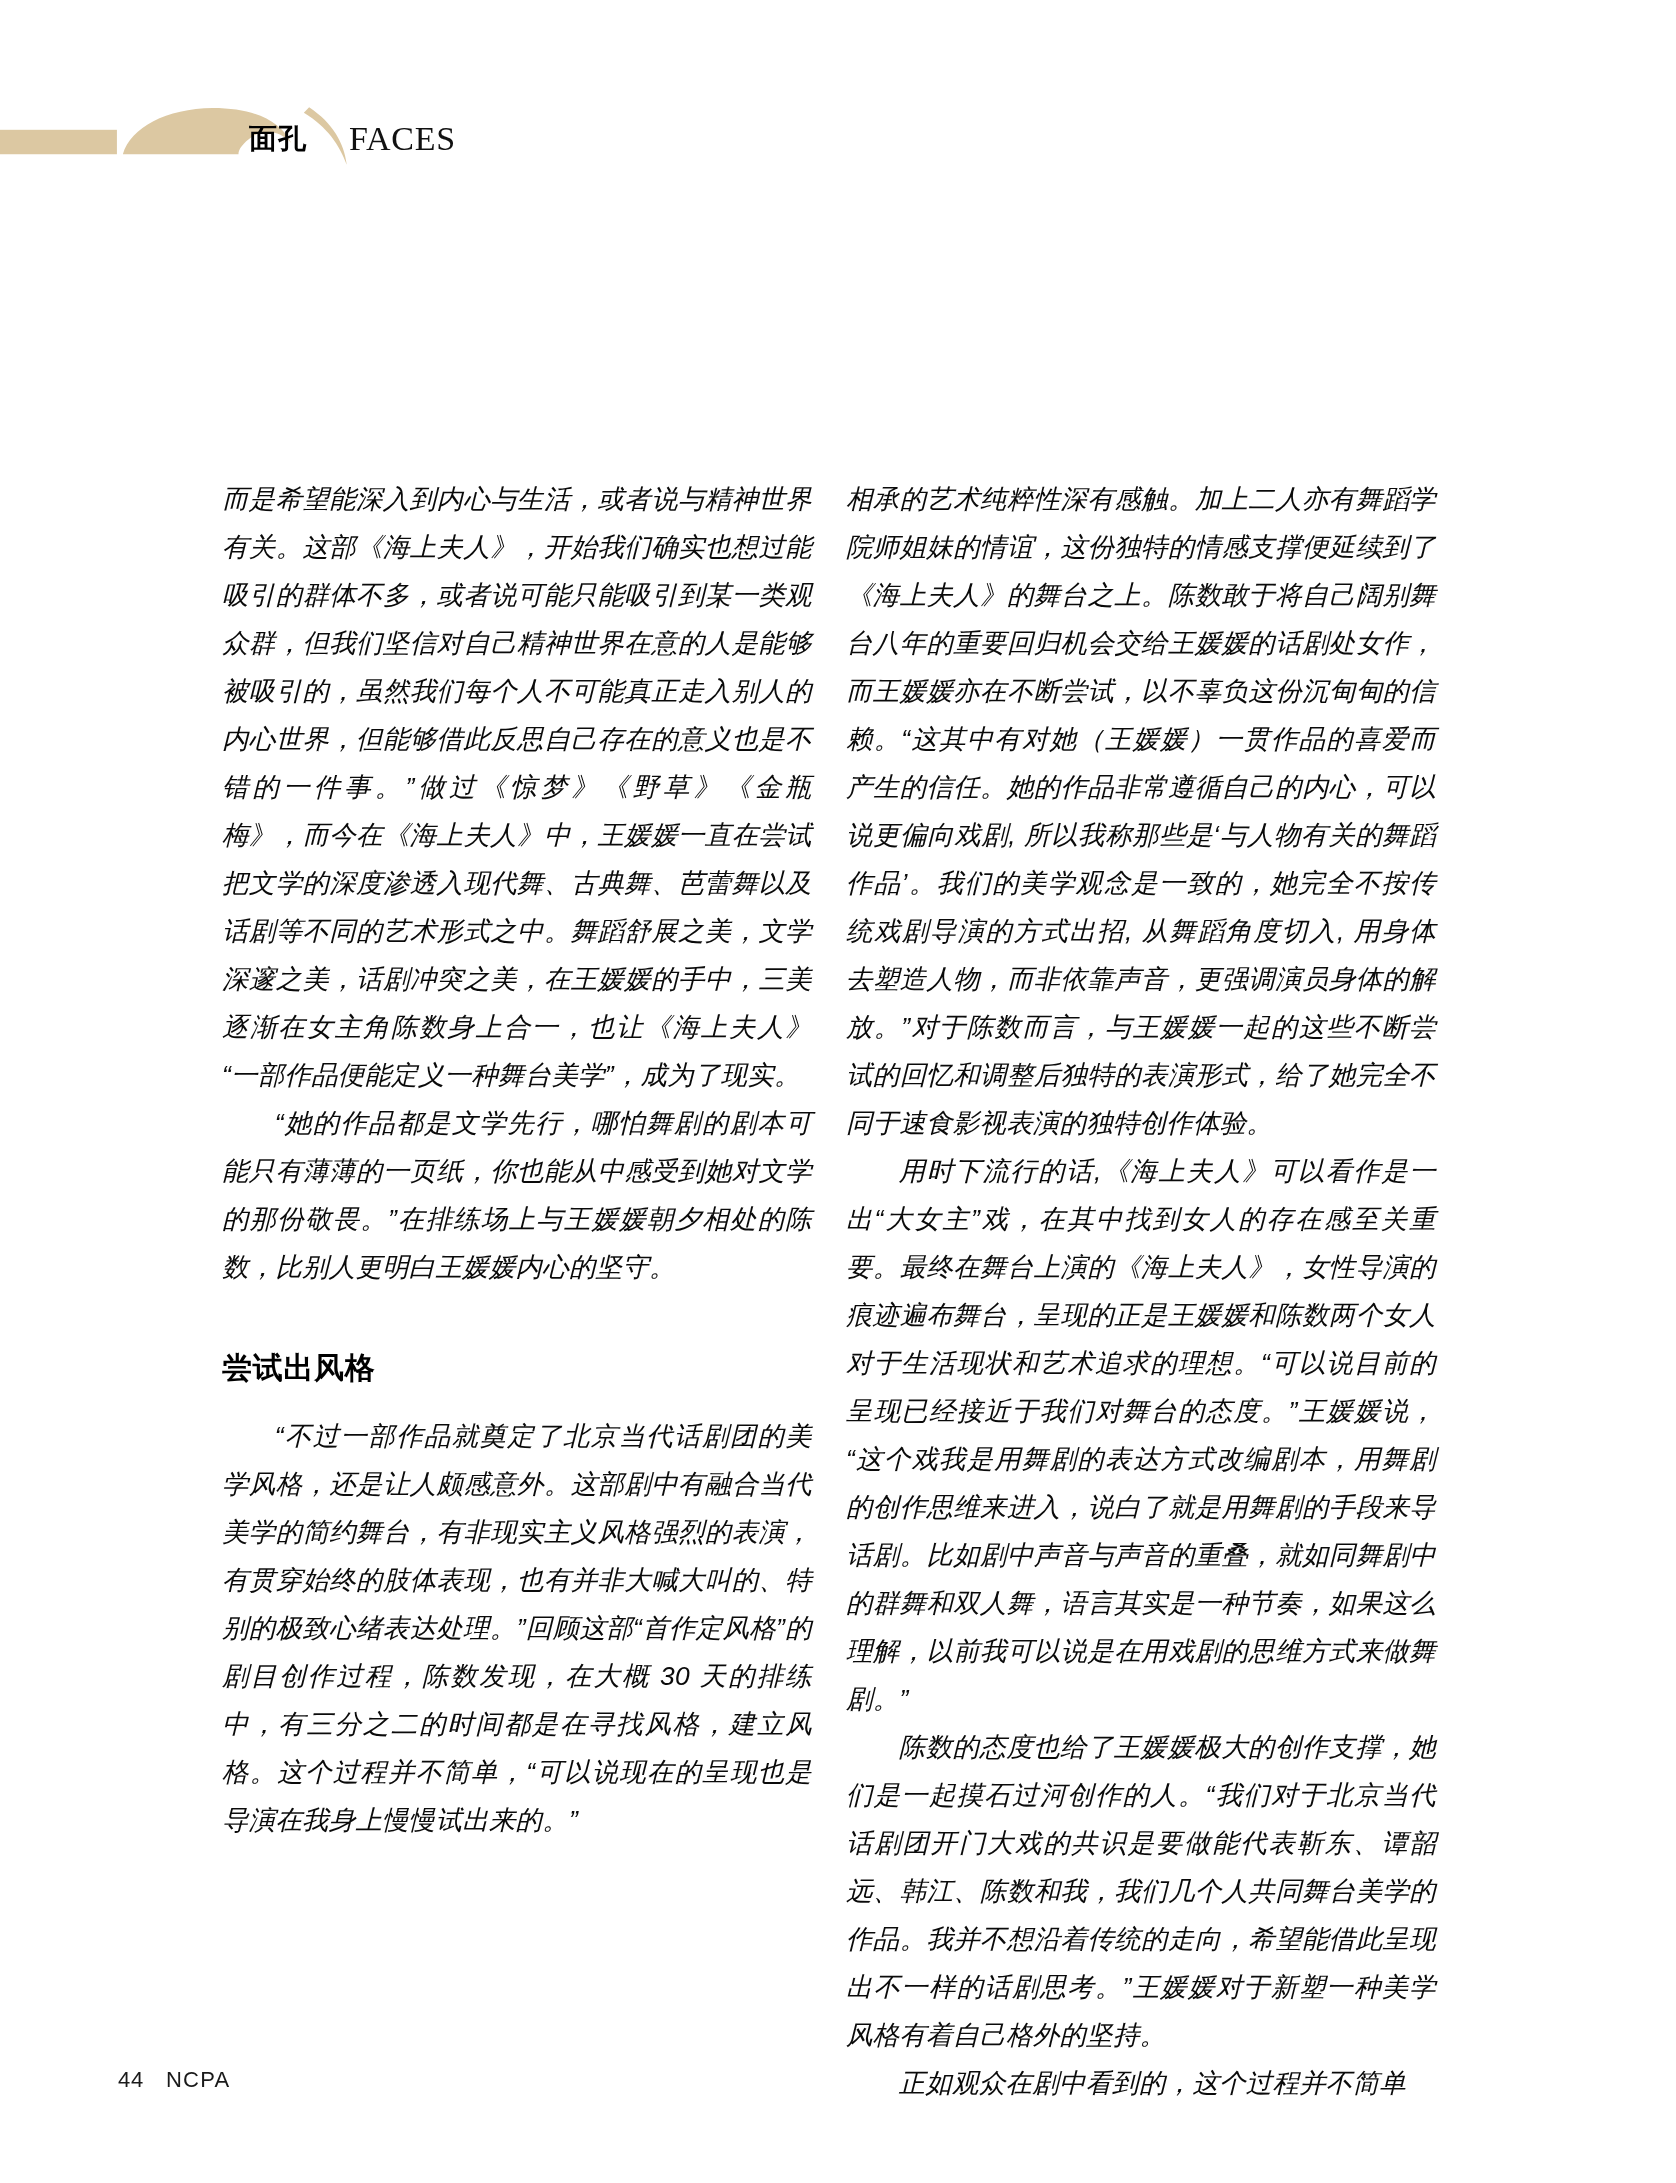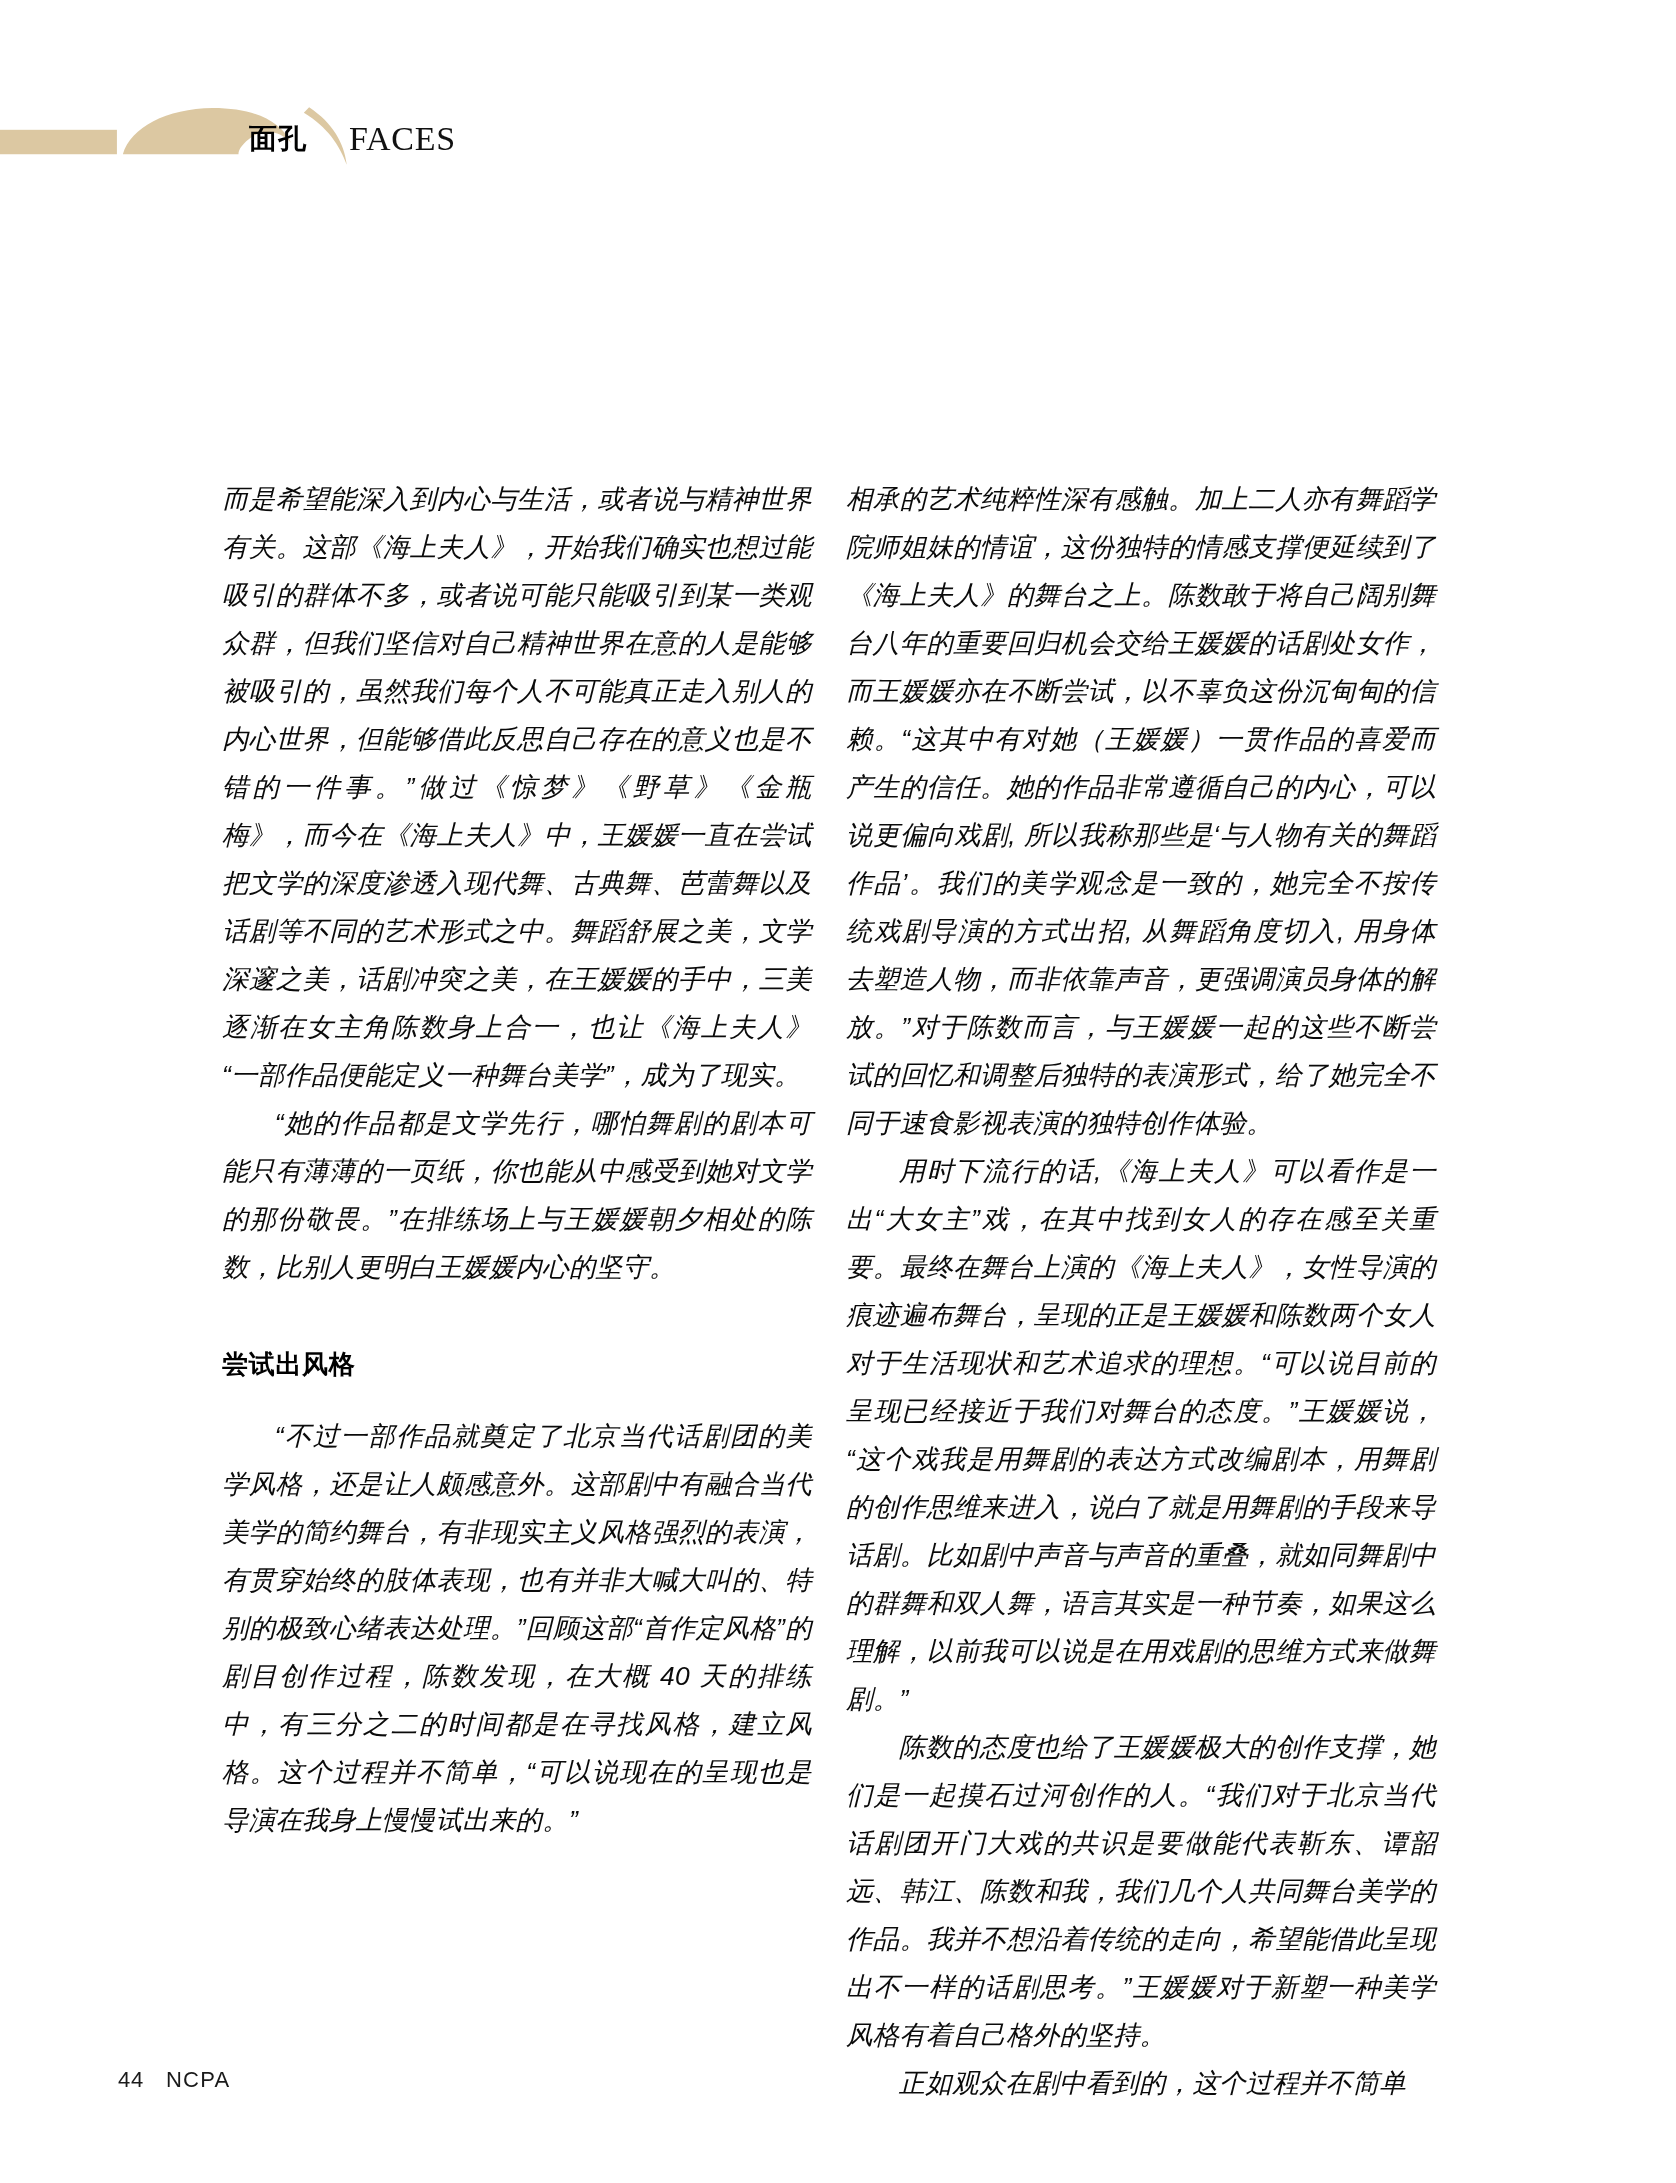--- a/index.html
+++ b/index.html
@@ -59,21 +59,21 @@
   .column p { margin: 0; padding: 0; font-style: italic; }
   .column p.indent { text-indent: 2em; }
 
   #left-col-top   { left: 222px;  top: 475px; }
   #left-col-bottom{ left: 222px;  top: 1412px; }
   #right-col      { left: 846px; top: 475px; }
 
   #section-heading {
     left: 222px;
     top: 1324px;
-    font-size: 26px;
+    font-size: 30px;
     font-weight: 700;
     line-height: 37px;
     letter-spacing: 0.7px;
     color: #000000;
   }
 
   
   #footer {
     left: 118px;
     top: 2064px;
@@ -111,21 +111,21 @@
 <div id="logo-en" class="abs">FACES</div>
 
 <div id="left-col-top" class="column abs">
   <p>而是希望能深入到内心与生活，或者说与精神世界有关。这部《海上夫人》，开始我们确实也想过能吸引的群体不多，或者说可能只能吸引到某一类观众群，但我们坚信对自己精神世界在意的人是能够被吸引的，虽然我们每个人不可能真正走入别人的内心世界，但能够借此反思自己存在的意义也是不错的一件事。”做过《惊梦》《野草》《金瓶梅》，而今在《海上夫人》中，王媛媛一直在尝试把文学的深度渗透入现代舞、古典舞、芭蕾舞以及话剧等不同的艺术形式之中。舞蹈舒展之美，文学深邃之美，话剧冲突之美，在王媛媛的手中，三美逐渐在女主角陈数身上合一，也让《海上夫人》“一部作品便能定义一种舞台美学”，成为了现实。</p>
   <p class="indent">“她的作品都是文学先行，哪怕舞剧的剧本可能只有薄薄的一页纸，你也能从中感受到她对文学的那份敬畏。”在排练场上与王媛媛朝夕相处的陈数，比别人更明白王媛媛内心的坚守。</p>
 </div>
 
 <h2 id="section-heading" class="abs">尝试出风格</h2>
 
 <div id="left-col-bottom" class="column abs">
-  <p class="indent">“不过一部作品就奠定了北京当代话剧团的美学风格，还是让人颇感意外。这部剧中有融合当代美学的简约舞台，有非现实主义风格强烈的表演，有贯穿始终的肢体表现，也有并非大喊大叫的、特别的极致心绪表达处理。”回顾这部“首作定风格”的剧目创作过程，陈数发现，在大概 40 天的排练中，有三分之二的时间都是在寻找风格，建立风格。这个过程并不简单，“可以说现在的呈现也是导演在我身上慢慢试出来的。”</p>
+  <p class="indent">“不过一部作品就奠定了北京当代话剧团的美学风格，还是让人颇感意外。这部剧中有融合当代美学的简约舞台，有非现实主义风格强烈的表演，有贯穿始终的肢体表现，也有并非大喊大叫的、特别的极致心绪表达处理。”回顾这部“首作定风格”的剧目创作过程，陈数发现，在大概 30 天的排练中，有三分之二的时间都是在寻找风格，建立风格。这个过程并不简单，“可以说现在的呈现也是导演在我身上慢慢试出来的。”</p>
 </div>
 
 <div id="right-col" class="column abs">
   <p>相承的艺术纯粹性深有感触。加上二人亦有舞蹈学院师姐妹的情谊，这份独特的情感支撑便延续到了《海上夫人》的舞台之上。陈数敢于将自己阔别舞台八年的重要回归机会交给王媛媛的话剧处女作，而王媛媛亦在不断尝试，以不辜负这份沉甸甸的信赖。“这其中有对她（王媛媛）一贯作品的喜爱而产生的信任。她的作品非常遵循自己的内心，可以说更偏向戏剧, 所以我称那些是‘与人物有关的舞蹈作品’。我们的美学观念是一致的，她完全不按传统戏剧导演的方式出招, 从舞蹈角度切入, 用身体去塑造人物，而非依靠声音，更强调演员身体的解放。”对于陈数而言，与王媛媛一起的这些不断尝试的回忆和调整后独特的表演形式，给了她完全不同于速食影视表演的独特创作体验。</p>
   <p class="indent">用时下流行的话,《海上夫人》可以看作是一出“大女主”戏，在其中找到女人的存在感至关重要。最终在舞台上演的《海上夫人》，女性导演的痕迹遍布舞台，呈现的正是王媛媛和陈数两个女人对于生活现状和艺术追求的理想。“可以说目前的呈现已经接近于我们对舞台的态度。”王媛媛说，“这个戏我是用舞剧的表达方式改编剧本，用舞剧的创作思维来进入，说白了就是用舞剧的手段来导话剧。比如剧中声音与声音的重叠，就如同舞剧中的群舞和双人舞，语言其实是一种节奏，如果这么理解，以前我可以说是在用戏剧的思维方式来做舞剧。”</p>
   <p class="indent">陈数的态度也给了王媛媛极大的创作支撑，她们是一起摸石过河创作的人。“我们对于北京当代话剧团开门大戏的共识是要做能代表靳东、谭韶远、韩江、陈数和我，我们几个人共同舞台美学的作品。我并不想沿着传统的走向，希望能借此呈现出不一样的话剧思考。”王媛媛对于新塑一种美学风格有着自己格外的坚持。</p>
   <p class="indent">正如观众在剧中看到的，这个过程并不简单</p>
 </div>
 
 <div id="footer" class="abs">

